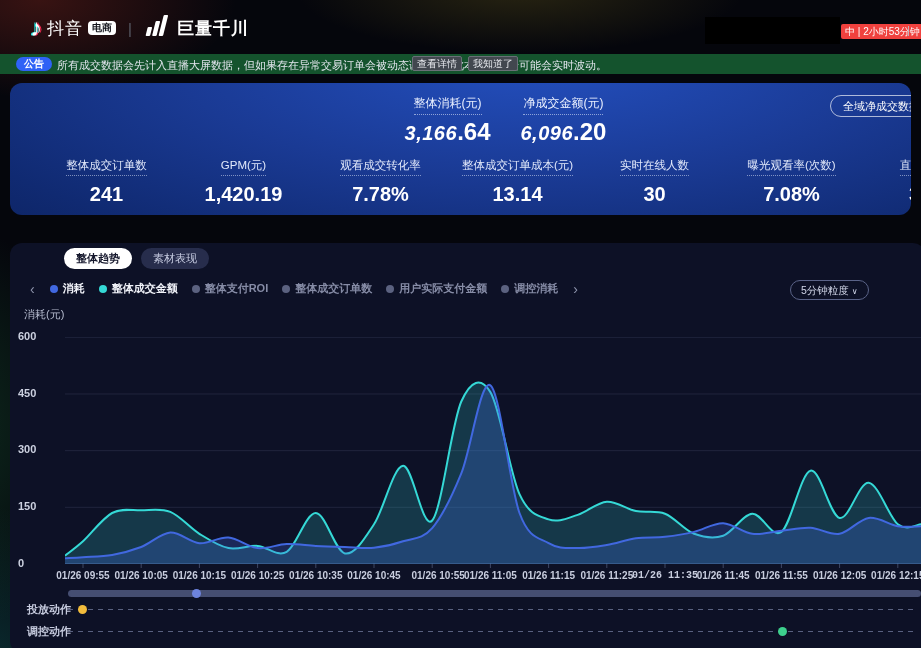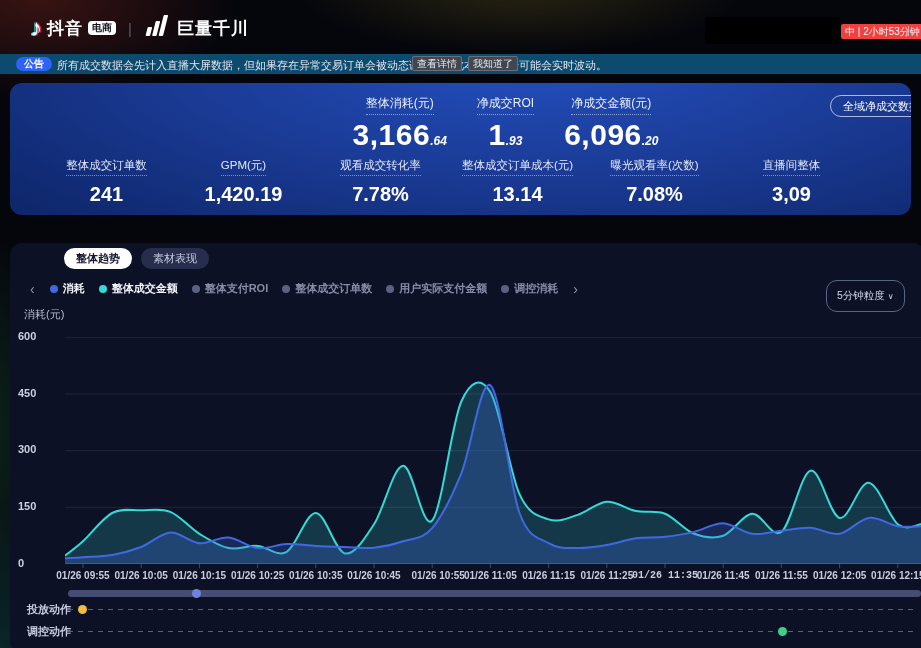--- a/index.html
+++ b/index.html
@@ -13,33 +13,33 @@
       #05060c;
     color:#fff;
   }
   .page{position:relative;width:921px;height:648px;}
 
   
   .topbar{position:absolute;left:0;top:0;width:921px;height:53px;}
   .brand{position:absolute;left:30px;top:14px;display:flex;align-items:center;}
   .note-icon{font-size:24px;font-weight:bold;color:#fff;line-height:1;
     text-shadow:-1.5px 0 0 #25f4ee,1.5px 0 0 #fe2c55;margin-right:5px;}
-  .brand-douyin{font-size:17px;font-weight:bold;letter-spacing:1px;text-align:right;}
+  .brand-douyin{font-size:17px;font-weight:normal;letter-spacing:1px;text-align:right;}
   .ec-badge{margin-left:5px;background:#fff;color:#14151c;font-size:10px;font-weight:bold;
     border-radius:4px;padding:2px 4px;line-height:1;}
   .brand-sep{color:#5a5d68;margin:0 12px;font-size:15px;}
   .qc-mark{margin-right:7px;display:inline-block;}
   .brand-qc{font-size:17px;font-weight:600;letter-spacing:1px;}
   .redacted{position:absolute;left:705px;top:17px;width:135px;height:27px;background:#000;}
   .live-badge{position:absolute;left:841px;top:24px;height:15px;background:#f0413e;color:#fff;
     font-size:10px;line-height:15px;padding:0 4px;border-radius:2px;white-space:nowrap;}
   .live-sep{position:absolute;left:907px;top:24px;color:#b9bcc7;font-size:11px;}
 
   
-  .notice-bar{position:absolute;left:0;top:54px;width:921px;height:20px;background:#0c4a6e;
+  .notice-bar{position:absolute;left:0;top:54px;width:921px;height:20px;background:#14532d;
     display:flex;align-items:center;}
   .notice-tag{position:absolute;left:16px;top:3px;height:14px;line-height:14px;background:#2f62f6;
     color:#fff;font-size:10px;font-weight:bold;border-radius:8px;padding:0 8px;}
   .notice-text{position:absolute;left:57px;top:4px;font-size:11px;color:#e3e6ee;white-space:nowrap;}
   .notice-btn{position:absolute;top:2px;height:15px;line-height:13px;background:#42474f;
     border:1px solid #6a6f78;border-radius:2px;color:#e8eaef;font-size:10px;padding:0 4px;
     font-family:inherit;cursor:pointer;}
   .notice-btn.detail{left:412px;}
   .notice-btn.ack{left:452px;margin-left:16px;}
 
@@ -47,22 +47,22 @@
   .metrics-panel{position:absolute;left:10px;top:83px;width:901px;height:132px;border-radius:12px;
     overflow:hidden;
     background:
       radial-gradient(900px 300px at 58% -20%, #2450c0 0%, #1a3a94 40%, #102a72 70%, #0a1c52 100%);}
   .primary-row{position:absolute;left:0;right:0;top:12px;display:flex;justify-content:center;
     gap:30px;margin-left:90px;}
   .pm-col{display:flex;flex-direction:column;align-items:center;}
   .pm-label{font-size:12px;color:#eaf0ff;border-bottom:1px dotted rgba(235,242,255,.55);
     padding-bottom:2px;}
   .pm-value{margin-top:5px;font-weight:bold;color:#fff;line-height:1;}
-  .pm-int{font-size:30px;letter-spacing:.5px;}
-  .pm-dec{font-size:12px;font-style:italic;}
+  .pm-int{font-size:20px;letter-spacing:.5px;font-style:italic;}
+  .pm-dec{font-size:24px;}
   .scope-pill{position:absolute;left:820px;top:12px;height:22px;border:1px solid rgba(255,255,255,.65);
     border-radius:11px;background:transparent;color:#fff;font-size:11px;line-height:20px;
     padding:0 12px;white-space:nowrap;font-family:inherit;cursor:pointer;}
   .secondary-row{position:absolute;left:28px;top:75px;display:flex;}
   .sm-col{flex:0 0 137px;display:flex;flex-direction:column;align-items:center;}
   .sm-label{font-size:11.5px;color:#e2e9fb;border-bottom:1px dotted rgba(235,242,255,.5);
     padding-bottom:2px;white-space:nowrap;}
   .sm-value{margin-top:7px;font-size:20px;font-weight:bold;color:#fff;white-space:nowrap;}
 
   
@@ -73,23 +73,23 @@
     background:#272d4c;color:#c9cee3;font-family:inherit;border:none;white-space:nowrap;}
   .tab.active{background:#fff;color:#16182d;font-weight:bold;}
   .legend-row{position:absolute;left:18px;top:38px;display:flex;align-items:center;gap:13px;}
   .legend-nav{background:none;border:none;color:#8f95ad;font-size:14px;line-height:1;cursor:pointer;
     padding:0 2px;font-family:inherit;}
   .legend-items{display:flex;align-items:center;gap:14px;}
   .legend-item{display:flex;align-items:center;gap:5px;cursor:pointer;white-space:nowrap;}
   .legend-dot{width:8px;height:8px;border-radius:50%;}
   .legend-label{font-size:11px;font-weight:bold;color:#f0f2f8;}
   .legend-item.inactive .legend-label{color:#868ca6;}
-  .granularity-pill{position:absolute;left:780px;top:37px;height:32px;border:1px solid #5a6388;
+  .granularity-pill{position:absolute;left:780px;top:37px;height:20px;border:1px solid #5a6388;
     border-radius:11px;background:transparent;color:#d3d8ea;font-size:10.5px;line-height:18px;
-    padding:0 10px;white-space:nowrap;font-family:inherit;cursor:pointer;margin-left:36px;}
+    padding:0 10px;white-space:nowrap;font-family:inherit;cursor:pointer;}
   .granularity-pill .chev{font-size:8px;margin-left:3px;}
   .ylabel{position:absolute;left:14px;top:64px;font-size:11px;color:#b6bccf;}
   .ytick{position:absolute;left:8px;width:32px;text-align:left;font-size:11px;font-weight:bold;
     color:#ccd1e0;}
   .chart-area{position:absolute;left:55px;top:94px;width:856px;height:233px;}
   .xlabels{position:absolute;left:55px;top:327px;width:856px;height:14px;}
   .xlabel{position:absolute;top:0;transform:translateX(-50%);font-size:10px;font-weight:bold;
     color:#c8cdde;white-space:nowrap;}
   .slider-track{position:absolute;left:58px;top:347px;width:853px;height:7px;border-radius:3.5px;
     background:#454e72;cursor:pointer;}
@@ -136,24 +136,20 @@
     <button class="notice-btn ack">我知道了</button>
   </div>
 
   <div class="metrics-panel">
     <div class="primary-row" id="primary-row">
         <div class="pm-col">
     <span class="pm-label">整体消耗(元)</span>
     <span class="pm-value"><span class="pm-int">3,166</span><span class="pm-dec">.64</span></span>
   </div>
         <div class="pm-col">
-    <span class="pm-label">净成交ROI</span>
-    <span class="pm-value"><span class="pm-int">1</span><span class="pm-dec">.93</span></span>
-  </div>
-        <div class="pm-col">
     <span class="pm-label">净成交金额(元)</span>
     <span class="pm-value"><span class="pm-int">6,096</span><span class="pm-dec">.20</span></span>
   </div>
       </div>
     <button class="scope-pill">
       <span>全域净成交数据</span>
     </button>
     <div class="secondary-row" id="secondary-row">
         <div class="sm-col">
     <span class="sm-label">整体成交订单数</span>
@@ -163,20 +159,24 @@
     <span class="sm-label">GPM(元)</span>
     <span class="sm-value">1,420.19</span>
   </div>
         <div class="sm-col">
     <span class="sm-label">观看成交转化率</span>
     <span class="sm-value">7.78%</span>
   </div>
         <div class="sm-col">
     <span class="sm-label">整体成交订单成本(元)</span>
     <span class="sm-value">13.14</span>
+  </div>
+        <div class="sm-col">
+    <span class="sm-label">实时在线人数</span>
+    <span class="sm-value">30</span>
   </div>
         <div class="sm-col">
     <span class="sm-label">曝光观看率(次数)</span>
     <span class="sm-value">7.08%</span>
   </div>
         <div class="sm-col">
     <span class="sm-label">直播间整体</span>
     <span class="sm-value">3,09</span>
   </div>
       </div>

